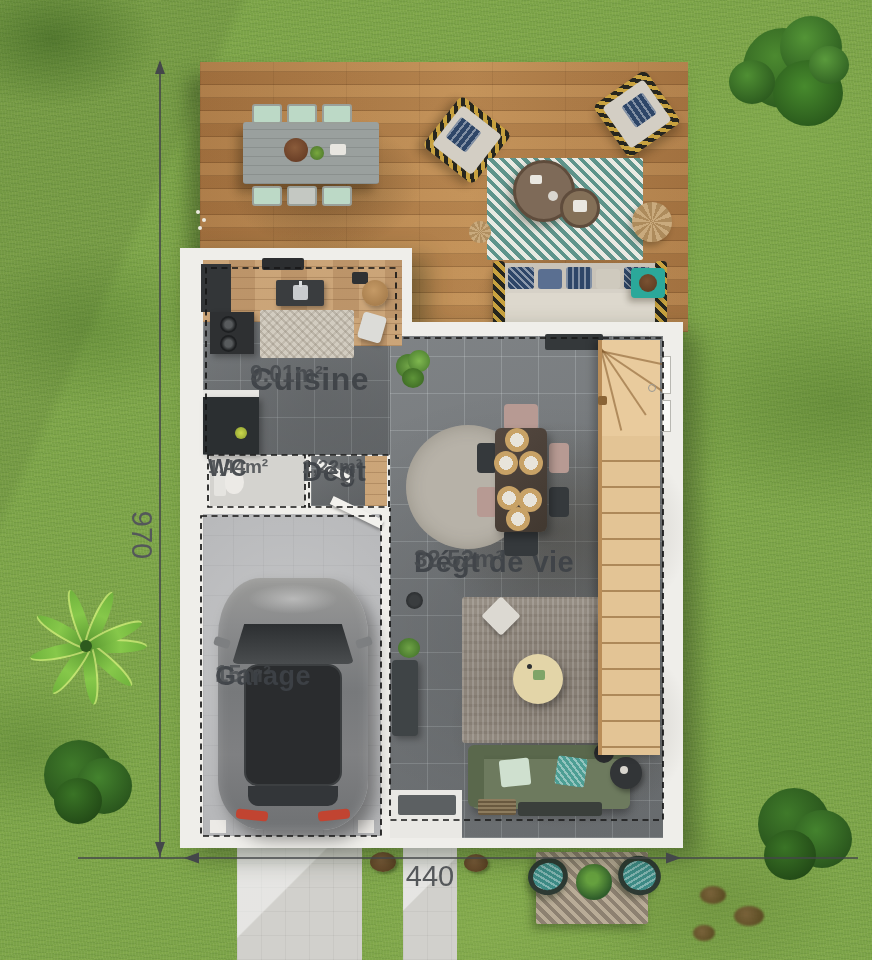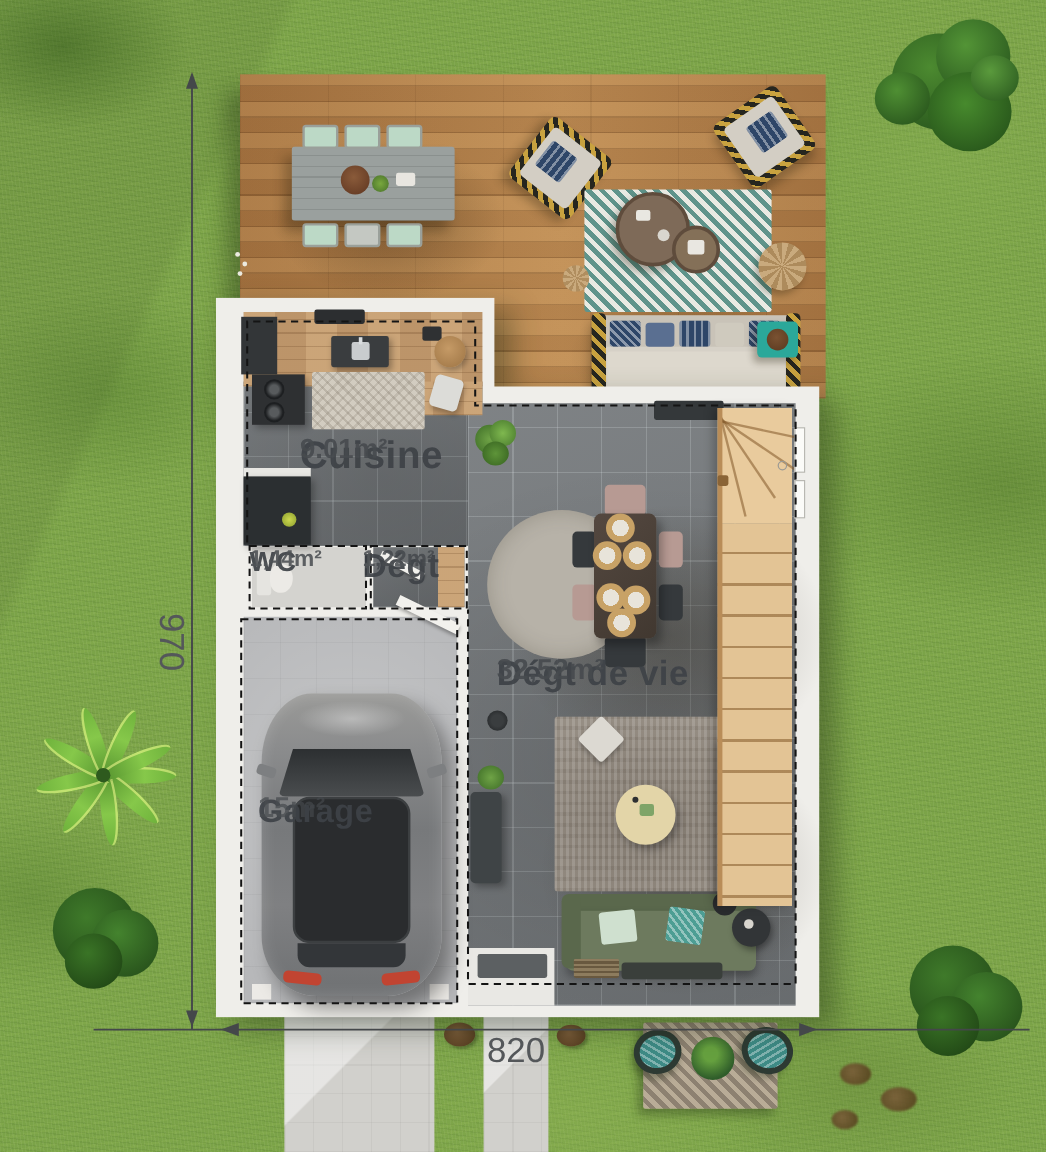--- a/index.html
+++ b/index.html
@@ -371,15 +371,15 @@
   </div>
   <div class="room-label" style="left:414px;top:546px;width:220px">
     <div class="nm" style="font-size:29px">Dégt de vie</div>
     <div class="ar" style="font-size:24px">32,52m²</div>
   </div>
   <div class="room-label" style="left:215px;top:661px;width:150px">
     <div class="nm" style="font-size:27px">Garage</div>
     <div class="ar" style="font-size:24px;opacity:.75">15m²</div>
   </div>
   <div class="dim-label" style="left:103px;top:520px;width:80px;height:30px;transform:rotate(90deg)">970</div>
-  <div class="dim-label" style="left:394px;top:860px;width:72px">820</div>
+  <div class="dim-label" style="left:394px;top:860px;width:72px">440</div>
 
 </div>
 
 </body></html>

